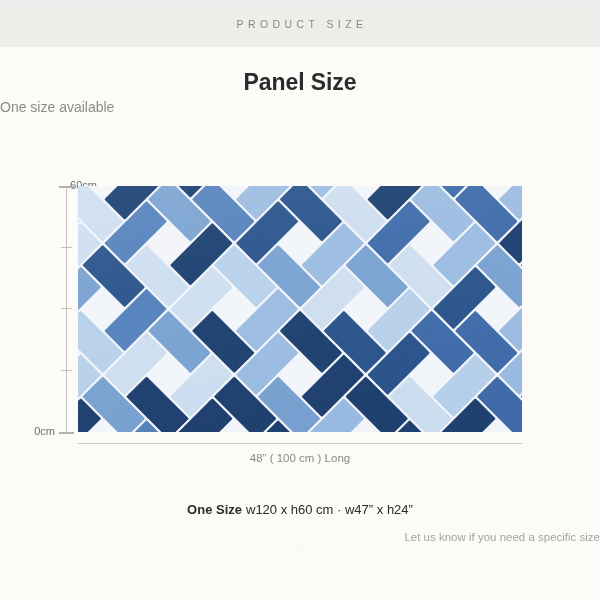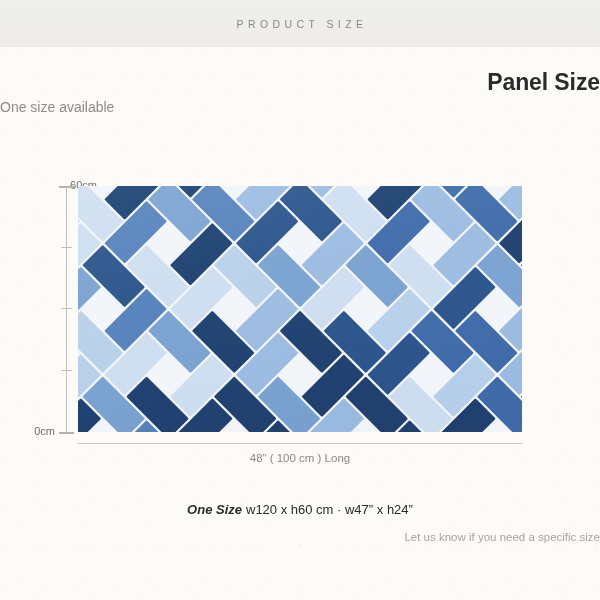--- a/index.html
+++ b/index.html
@@ -54,21 +54,21 @@
     text-transform: uppercase;
     font-weight: 400;
     padding-left: 4px;
   }
 
   
   #panel-title {
     position: absolute;
     left: 0; top: 69px;
     width: 600px;
-    text-align: right;
+    text-align: center;
     font-size: 23px;
     font-weight: 700;
     color: #2b2b2b;
     letter-spacing: -0.1px;
   }
   #panel-subtitle {
     position: absolute;
     left: 0; top: 99px;
     width: 600px;
     text-align: left;
@@ -156,21 +156,20 @@
     position: absolute;
     left: 0;
     top: 502px;
     width: 600px;
     text-align: center;
     font-size: 13px;
     color: #2b2b2b;
   }
   #footer-size .lbl {
     font-weight: 700;
-    font-style: italic;
   }
   #footer-size .val {
     font-weight: 400;
     margin-left: 4px;
   }
   #footer-note {
     position: absolute;
     left: 0;
     top: 531px;
     width: 600px;

